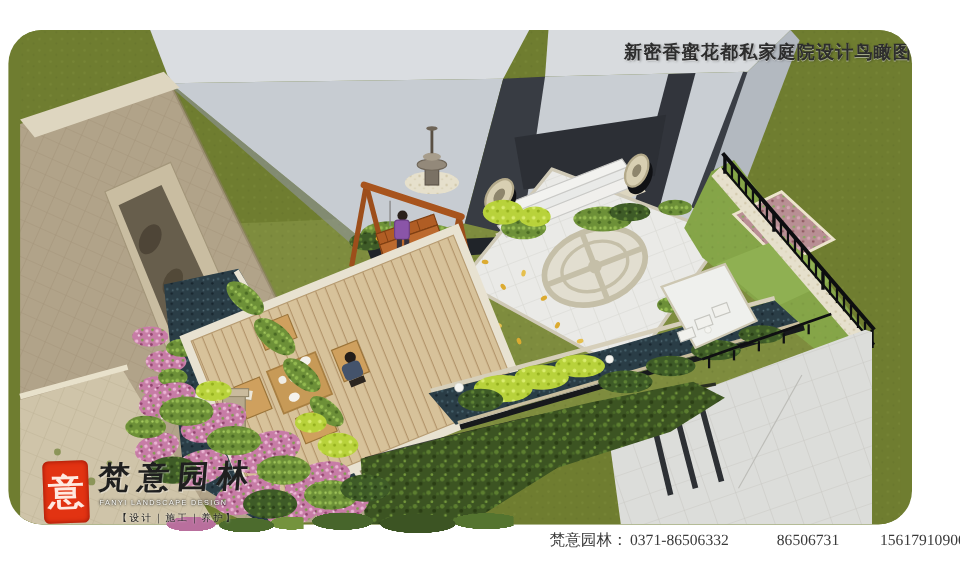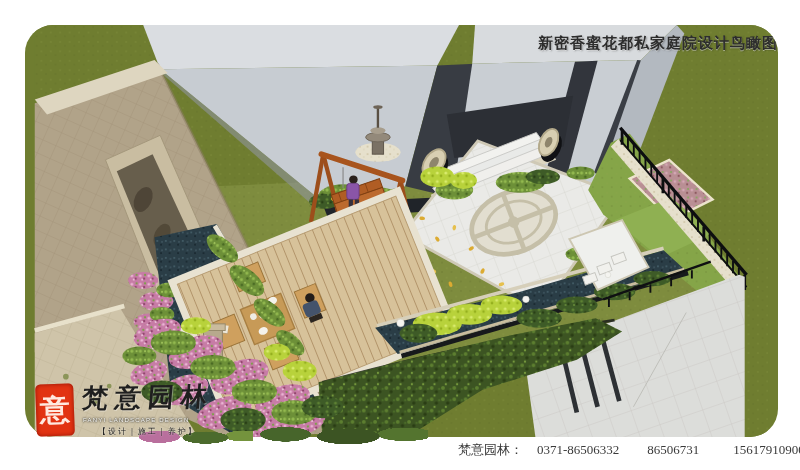--- a/index.html
+++ b/index.html
@@ -1,27 +1,27 @@
 <!DOCTYPE html>
 <html><head>
 <meta charset="utf-8">
 <style>
   html,body{margin:0;padding:0;}
   body{width:800px;height:470px;background:#ffffff;position:relative;overflow:hidden;
        font-family:"Liberation Sans",sans-serif;}
-  .card{position:absolute;left:25px;top:25px;width:753px;height:412px;border-radius:28px;
+  .card{position:absolute;left:7px;top:25px;width:753px;height:412px;border-radius:28px;
         overflow:hidden;background:#6f7d30;z-index:1;}
   .card svg{position:absolute;left:0;top:0;display:block;}
   .title{position:absolute;left:513px;top:9px;width:245px;font-size:15px;font-weight:bold;
          letter-spacing:1px;color:#2d2d2d;white-space:nowrap;
          text-shadow:0 1px 0 rgba(255,255,255,.45),1px 1px 2px rgba(0,0,0,.35);}
   .footer{position:absolute;left:458px;top:441px;font-family:"Liberation Serif",serif;
           font-size:13px;color:#3a3a3a;white-space:nowrap;z-index:4;}
-  .footer .p1{margin-left:14px;}
-  .footer .p2{margin-left:28px;}
+  .footer .p1{margin-left:2px;}
+  .footer .p2{margin-left:40px;}
   .footer .p3{margin-left:34px;}
   .logo{position:absolute;left:36px;top:378px;width:230px;height:66px;z-index:3;}
   .seal{position:absolute;left:0;top:6px;width:38px;height:52px;background:#e23312;
         border-radius:5px;transform:rotate(-2deg);display:flex;align-items:center;justify-content:center;
         box-shadow:inset 0 0 4px rgba(120,10,0,.8);}
   .seal span{color:#ffe9e0;font-family:"Liberation Serif",serif;font-size:30px;font-weight:bold;}
   .brand{position:absolute;left:46px;top:2px;font-family:"Liberation Serif",serif;font-size:26px;
          font-weight:bold;color:#1f1f1f;letter-spacing:7px;transform:skewX(-6deg) rotate(-1deg);
          text-shadow:1px 1px 0 rgba(255,255,255,.35);white-space:nowrap;}
   .tag-en{position:absolute;left:47px;top:39px;font-size:6px;letter-spacing:1.2px;color:#fdfdf8;

